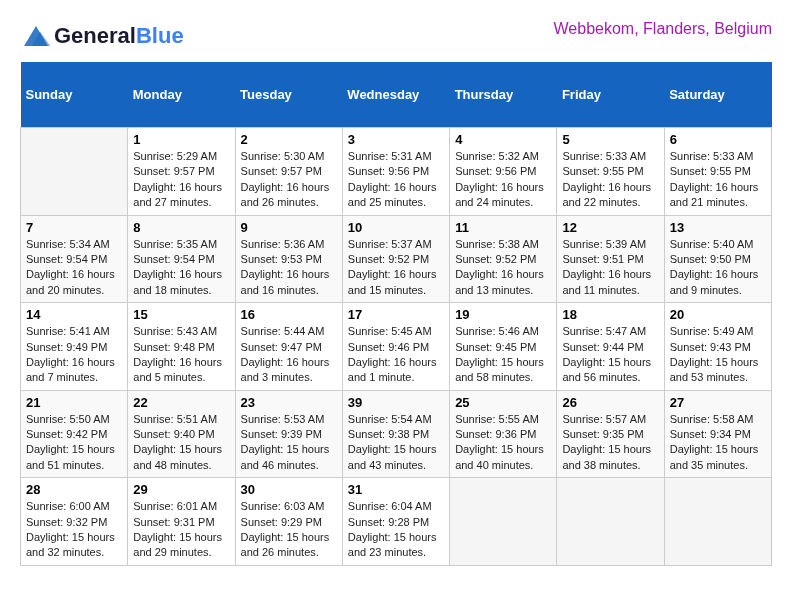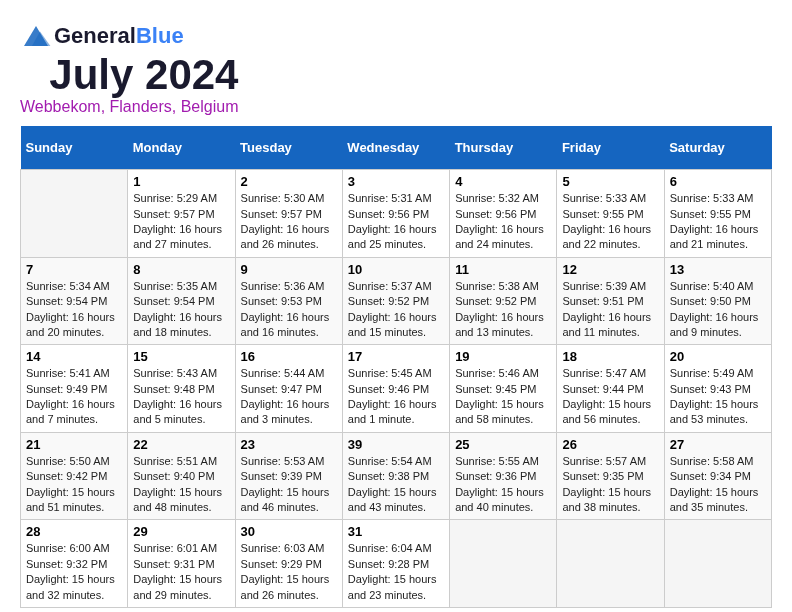--- a/index.html
+++ b/index.html
@@ -8,21 +8,20 @@
       background: #fff;
       width: 792px;
       min-height: 612px;
       padding: 20px;
     }
     .header {
       display: flex;
       justify-content: space-between;
       align-items: flex-start;
       margin-bottom: 10px;
-      flex-direction: column;
     }
     .logo-icon {
       width: 32px;
       height: 32px;
       margin-right: 2px;
     }
     .title-block {
       text-align: right;
     }
     .month-title {
@@ -36,21 +35,21 @@
       color: #a21caf;
     }
     table {
       width: 100%;
       border-collapse: collapse;
       font-size: 11px;
     }
     thead tr th {
       background-color: #1565c0;
       color: white;
-      padding: 14px 5px;
+      padding: 25px 5px;
       text-align: left;
       font-size: 13px;
       font-weight: bold;
     }
     tbody tr td {
       border: 1px solid #ccc;
       vertical-align: top;
       padding: 4px 5px;
       width: calc(100% / 7);
       min-height: 80px;
@@ -91,21 +90,20 @@
     <div class="logo-line">
       <svg class="logo-icon" viewBox="0 0 40 35" xmlns="http://www.w3.org/2000/svg">
         <polygon points="5,30 20,5 35,30" fill="#1565c0" opacity="0.85"></polygon>
         <polygon points="15,30 25,12 38,30" fill="#1565c0" opacity="0.5"></polygon>
       </svg>
       <span style="font-size:22px;font-weight:bold;color:#1a1a2e;">General</span>
         <span style="font-size:22px;font-weight:bold;color:#3b82f6;">Blue</span>
     </div>
   </div>
   <div class="title-block">
-    <div class="month-title">July 2024</div>
     <div class="subtitle">Webbekom, Flanders, Belgium</div>
   </div>
 </div>
 
 <table>
   <thead>
     <tr>
     <th>Sunday</th>
         <th>Monday</th>
         <th>Tuesday</th>

